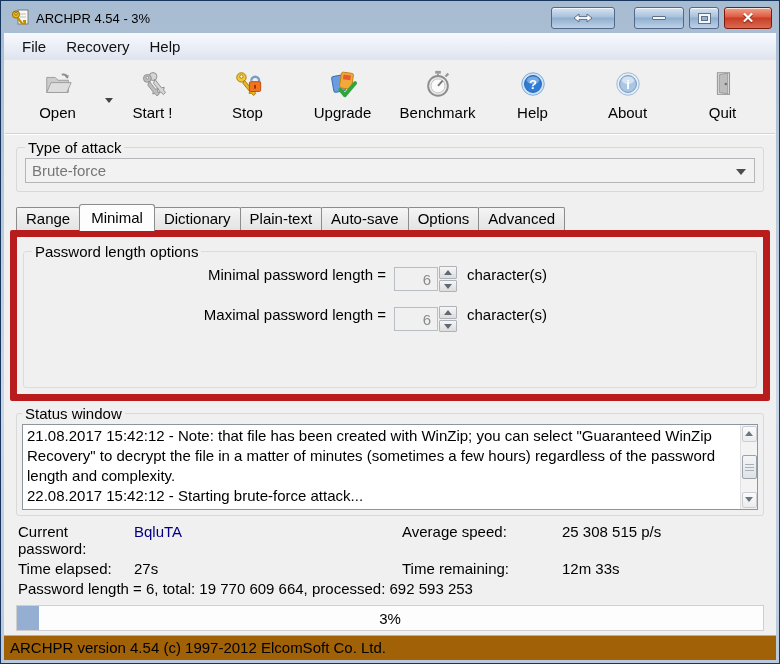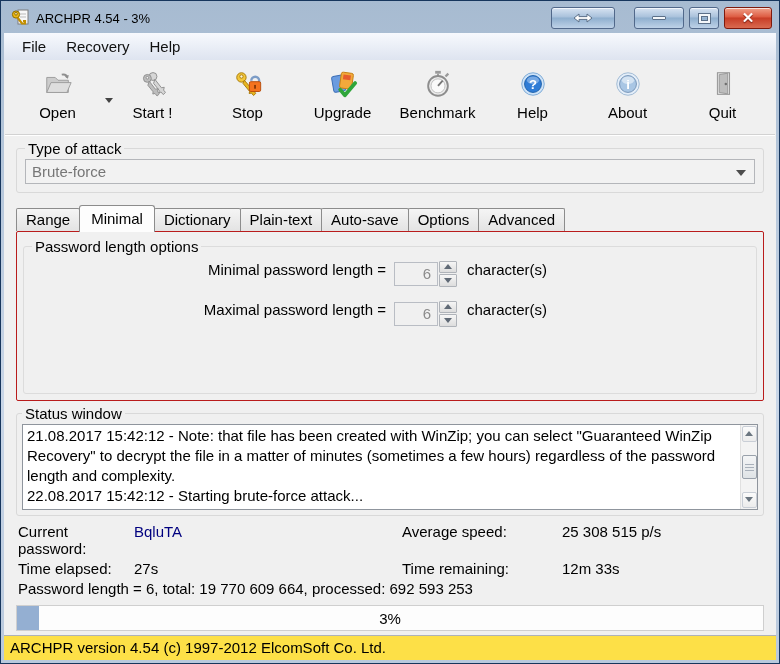--- a/index.html
+++ b/index.html
@@ -60,21 +60,21 @@
   .combo { height:25px; border:1px solid #b4b6ba; background:#f2f2f2; color:#767676; font-size:15px; display:flex; align-items:center; padding:0 24px 0 6px; position:relative; }
   .combo-arrow { position:absolute; right:8px; top:10px; width:0; height:0; border-left:5px solid transparent; border-right:5px solid transparent; border-top:6px solid #4d4d4d; }
   
   .tabstrip { display:flex; align-items:flex-end; padding:4px 12px 0; position:relative; z-index:2; height:30px; }
   .tab {
     font-size:15px; padding:2px 9px 3px; background:linear-gradient(#f5f5f5, #e3e3e3);
     border:1px solid #8c8c8c; border-bottom:none; border-radius:2px 2px 0 0; margin-left:-1px; white-space:nowrap;
   }
   .tab:first-child { margin-left:0; }
   .tab.active { background:#fdfdfd; padding:4px 11px 5px; margin-bottom:-1px; border-radius:3px 3px 0 0; position:relative; z-index:3; }
-  .tabpanel { margin:0 12px; background:#f0f0f0; border:1px solid #b91c1c; border-radius:2px; height:176px; position:relative; z-index:1; padding:6px 6px; }
+  .tabpanel { margin:0 6px; background:#f0f0f0; border:7px solid #b91c1c; border-radius:2px; height:176px; position:relative; z-index:1; padding:6px 6px; }
   .fs-len { height:100%; border:1px solid #dcdcdc; }
   .spin-row { display:flex; align-items:flex-start; height:36px; margin-top:4px; }
   .spin-label { width:362px; text-align:right; font-size:15px; padding-right:8px; }
   .spinbox { display:flex; align-items:center; }
   .spin-input { width:44px; height:24px; border:1px solid #b9bdc4; background:#f0f0f0; color:#8b8b8b; font-size:15px; text-align:right; padding:0 6px 0 0; font-family:"Liberation Sans",sans-serif; }
   .spin-btns { width:18px; height:26px; display:flex; flex-direction:column; margin-left:1px; gap:1px; }
   .spin-btn { flex:1; border:1px solid #afb3b9; background:linear-gradient(#f6f6f6,#dddddd); display:flex; align-items:center; justify-content:center; border-radius:1px; }
   .tri-up { width:0; height:0; border-left:4px solid transparent; border-right:4px solid transparent; border-bottom:5px solid #5f6975; }
   .tri-down { width:0; height:0; border-left:4px solid transparent; border-right:4px solid transparent; border-top:5px solid #5f6975; }
   
@@ -90,21 +90,21 @@
   
   .stats { padding:7px 14px 2px; font-size:15px; color:#000; }
   .stats-grid { display:grid; grid-template-columns:116px 268px 160px auto; row-gap:3px; }
   .pw-value { color:#00007f; }
   .stats-summary { margin-top:3px; }
   
   .progressbar { margin:6px 12px 4px; height:27px; background:#fdfdfd; border:1px solid #cfcfcf; position:relative; }
   .progress-fill { position:absolute; left:0; top:0; bottom:0; background:#94afd2; }
   .progress-label { position:absolute; left:0; right:0; top:4px; text-align:center; font-size:15px; color:#000; }
   
-  .statusbar { margin-top:auto; border-top:1px solid #aeb2b8; background:#fde047; height:26px; display:flex; align-items:center; padding-left:6px; font-size:15px; color:#000; }
+  .statusbar { margin-top:auto; border-top:1px solid #aeb2b8; background:#a16207; height:26px; display:flex; align-items:center; padding-left:6px; font-size:15px; color:#000; }
 </style>
 </head>
 <body>
 
 <div class="window">
 
   <div class="titlebar">
     <svg class="app-icon" viewBox="0 0 20 20">
       <rect x="8" y="2" width="10" height="14" fill="#f8f8f8" stroke="#7d7d7d"></rect>
       <line x1="10" y1="6" x2="16" y2="6" stroke="#bbb"></line>

